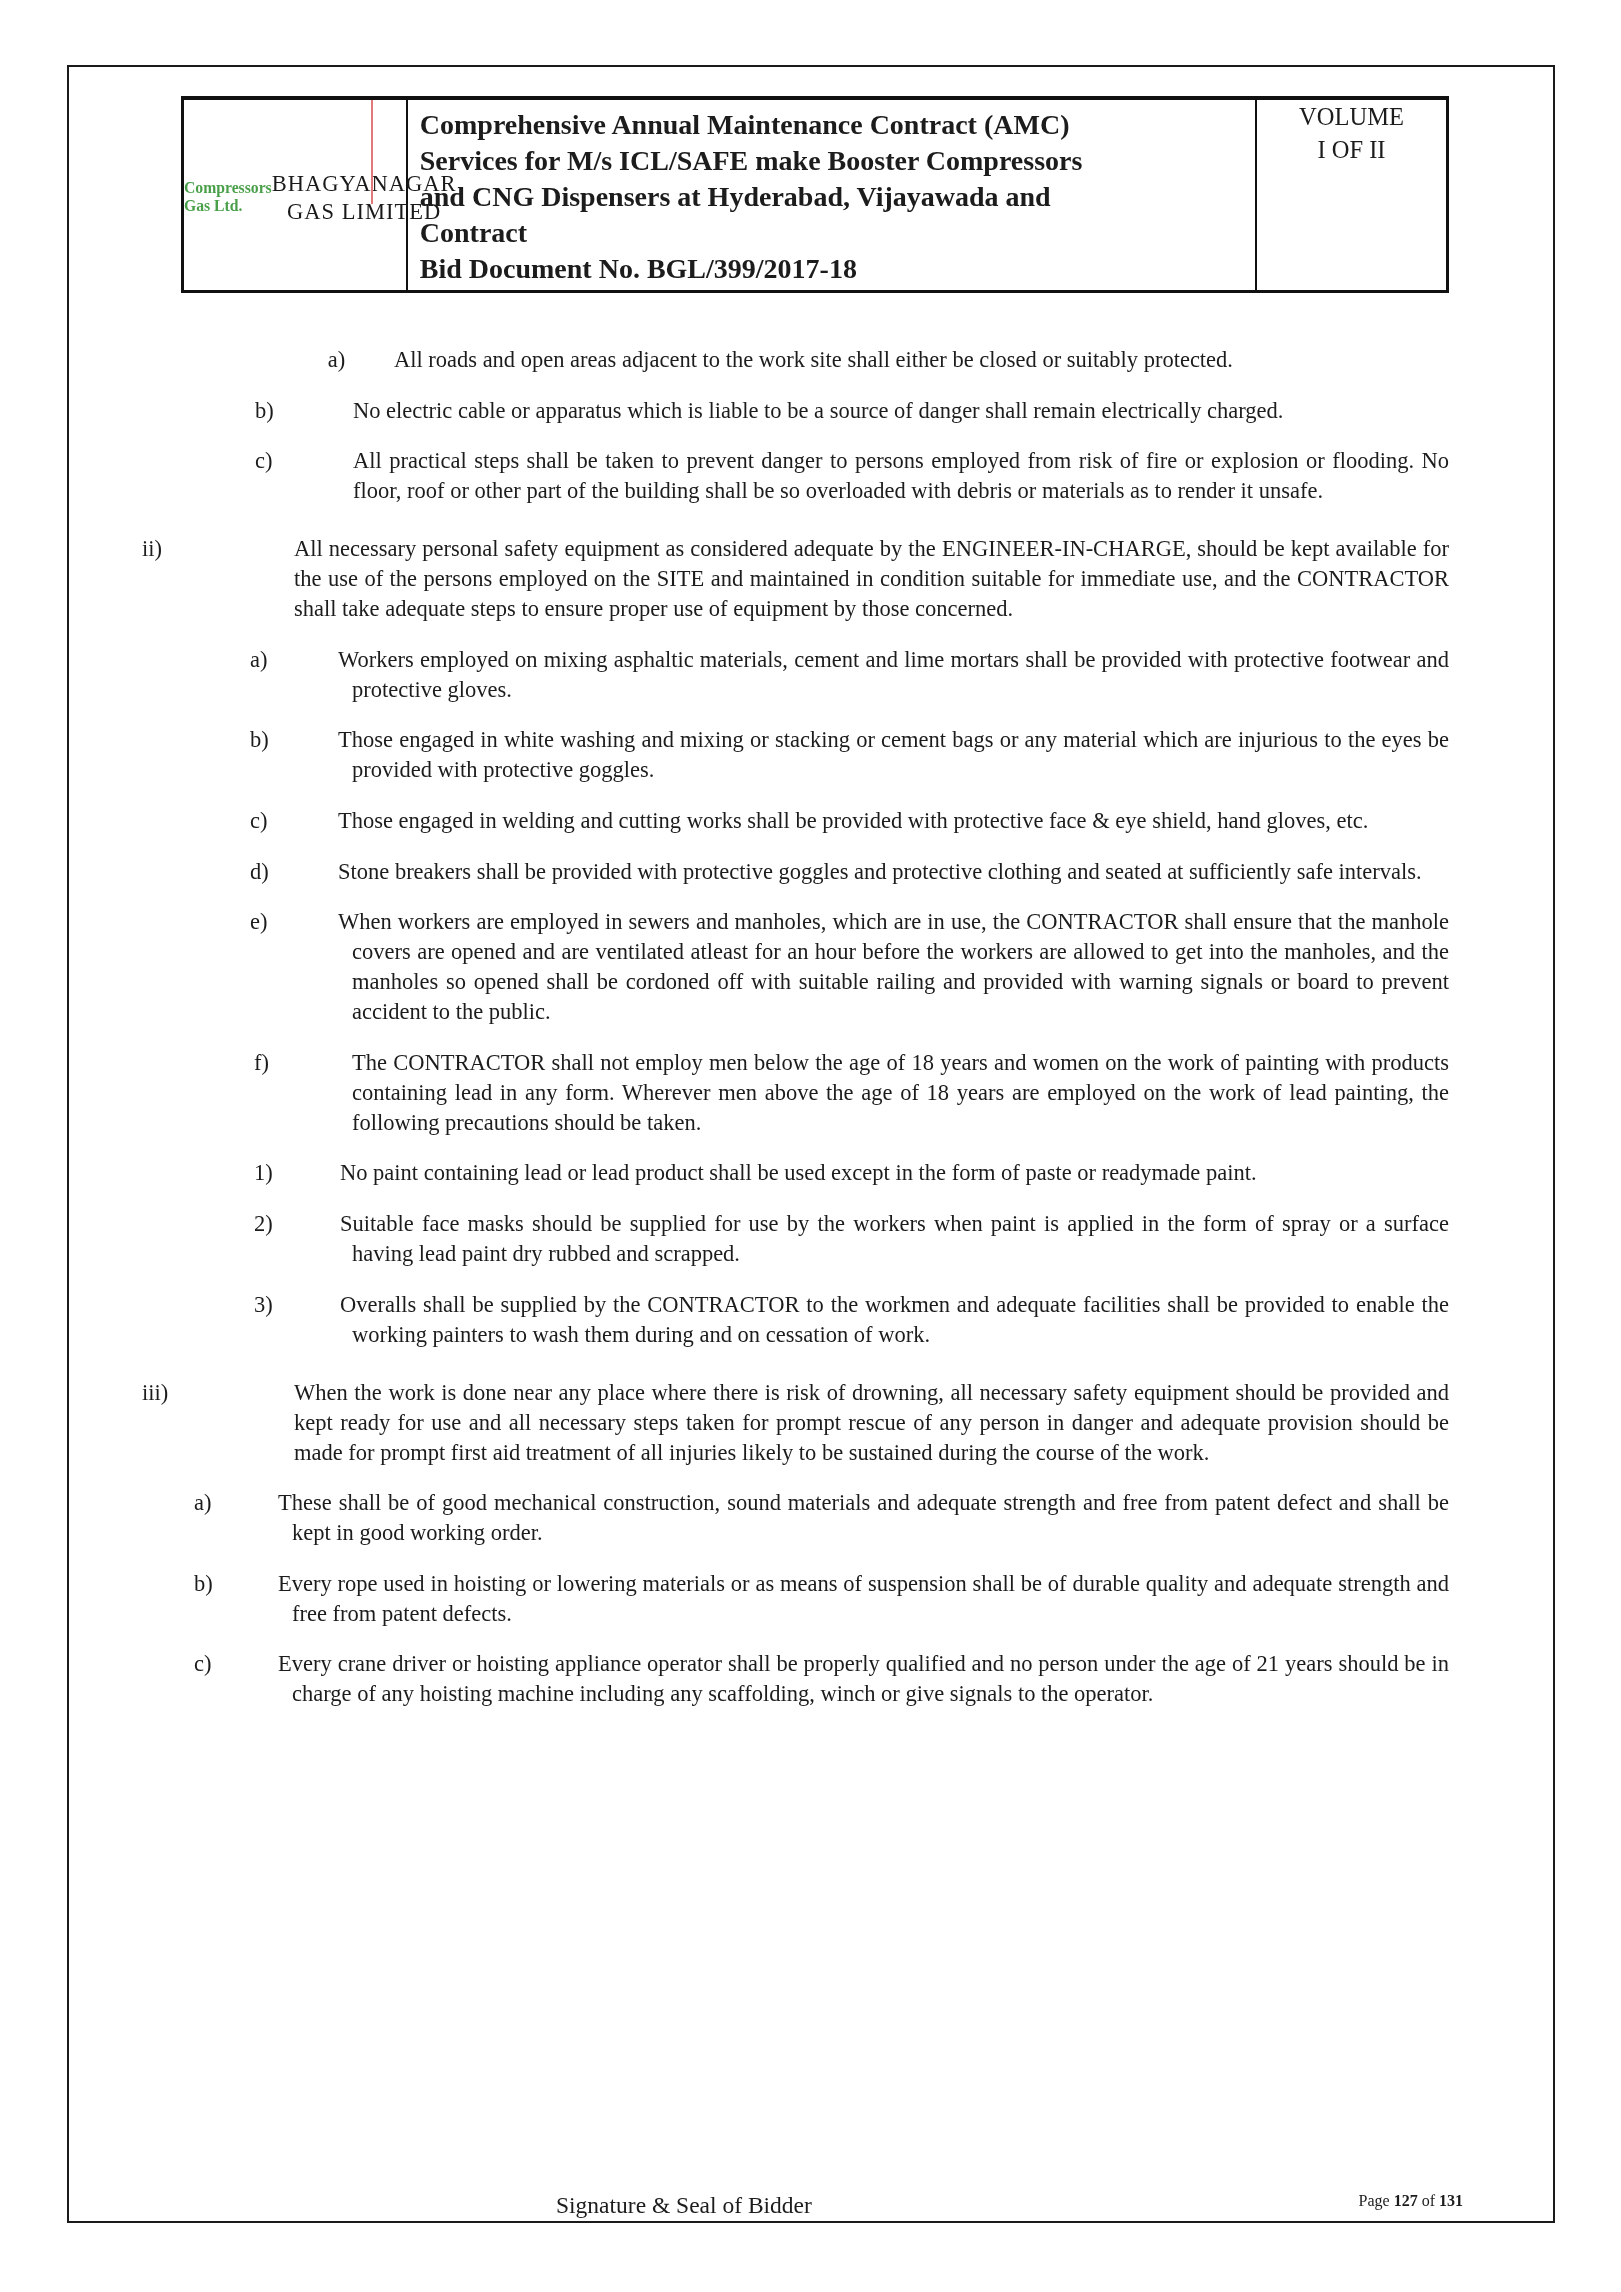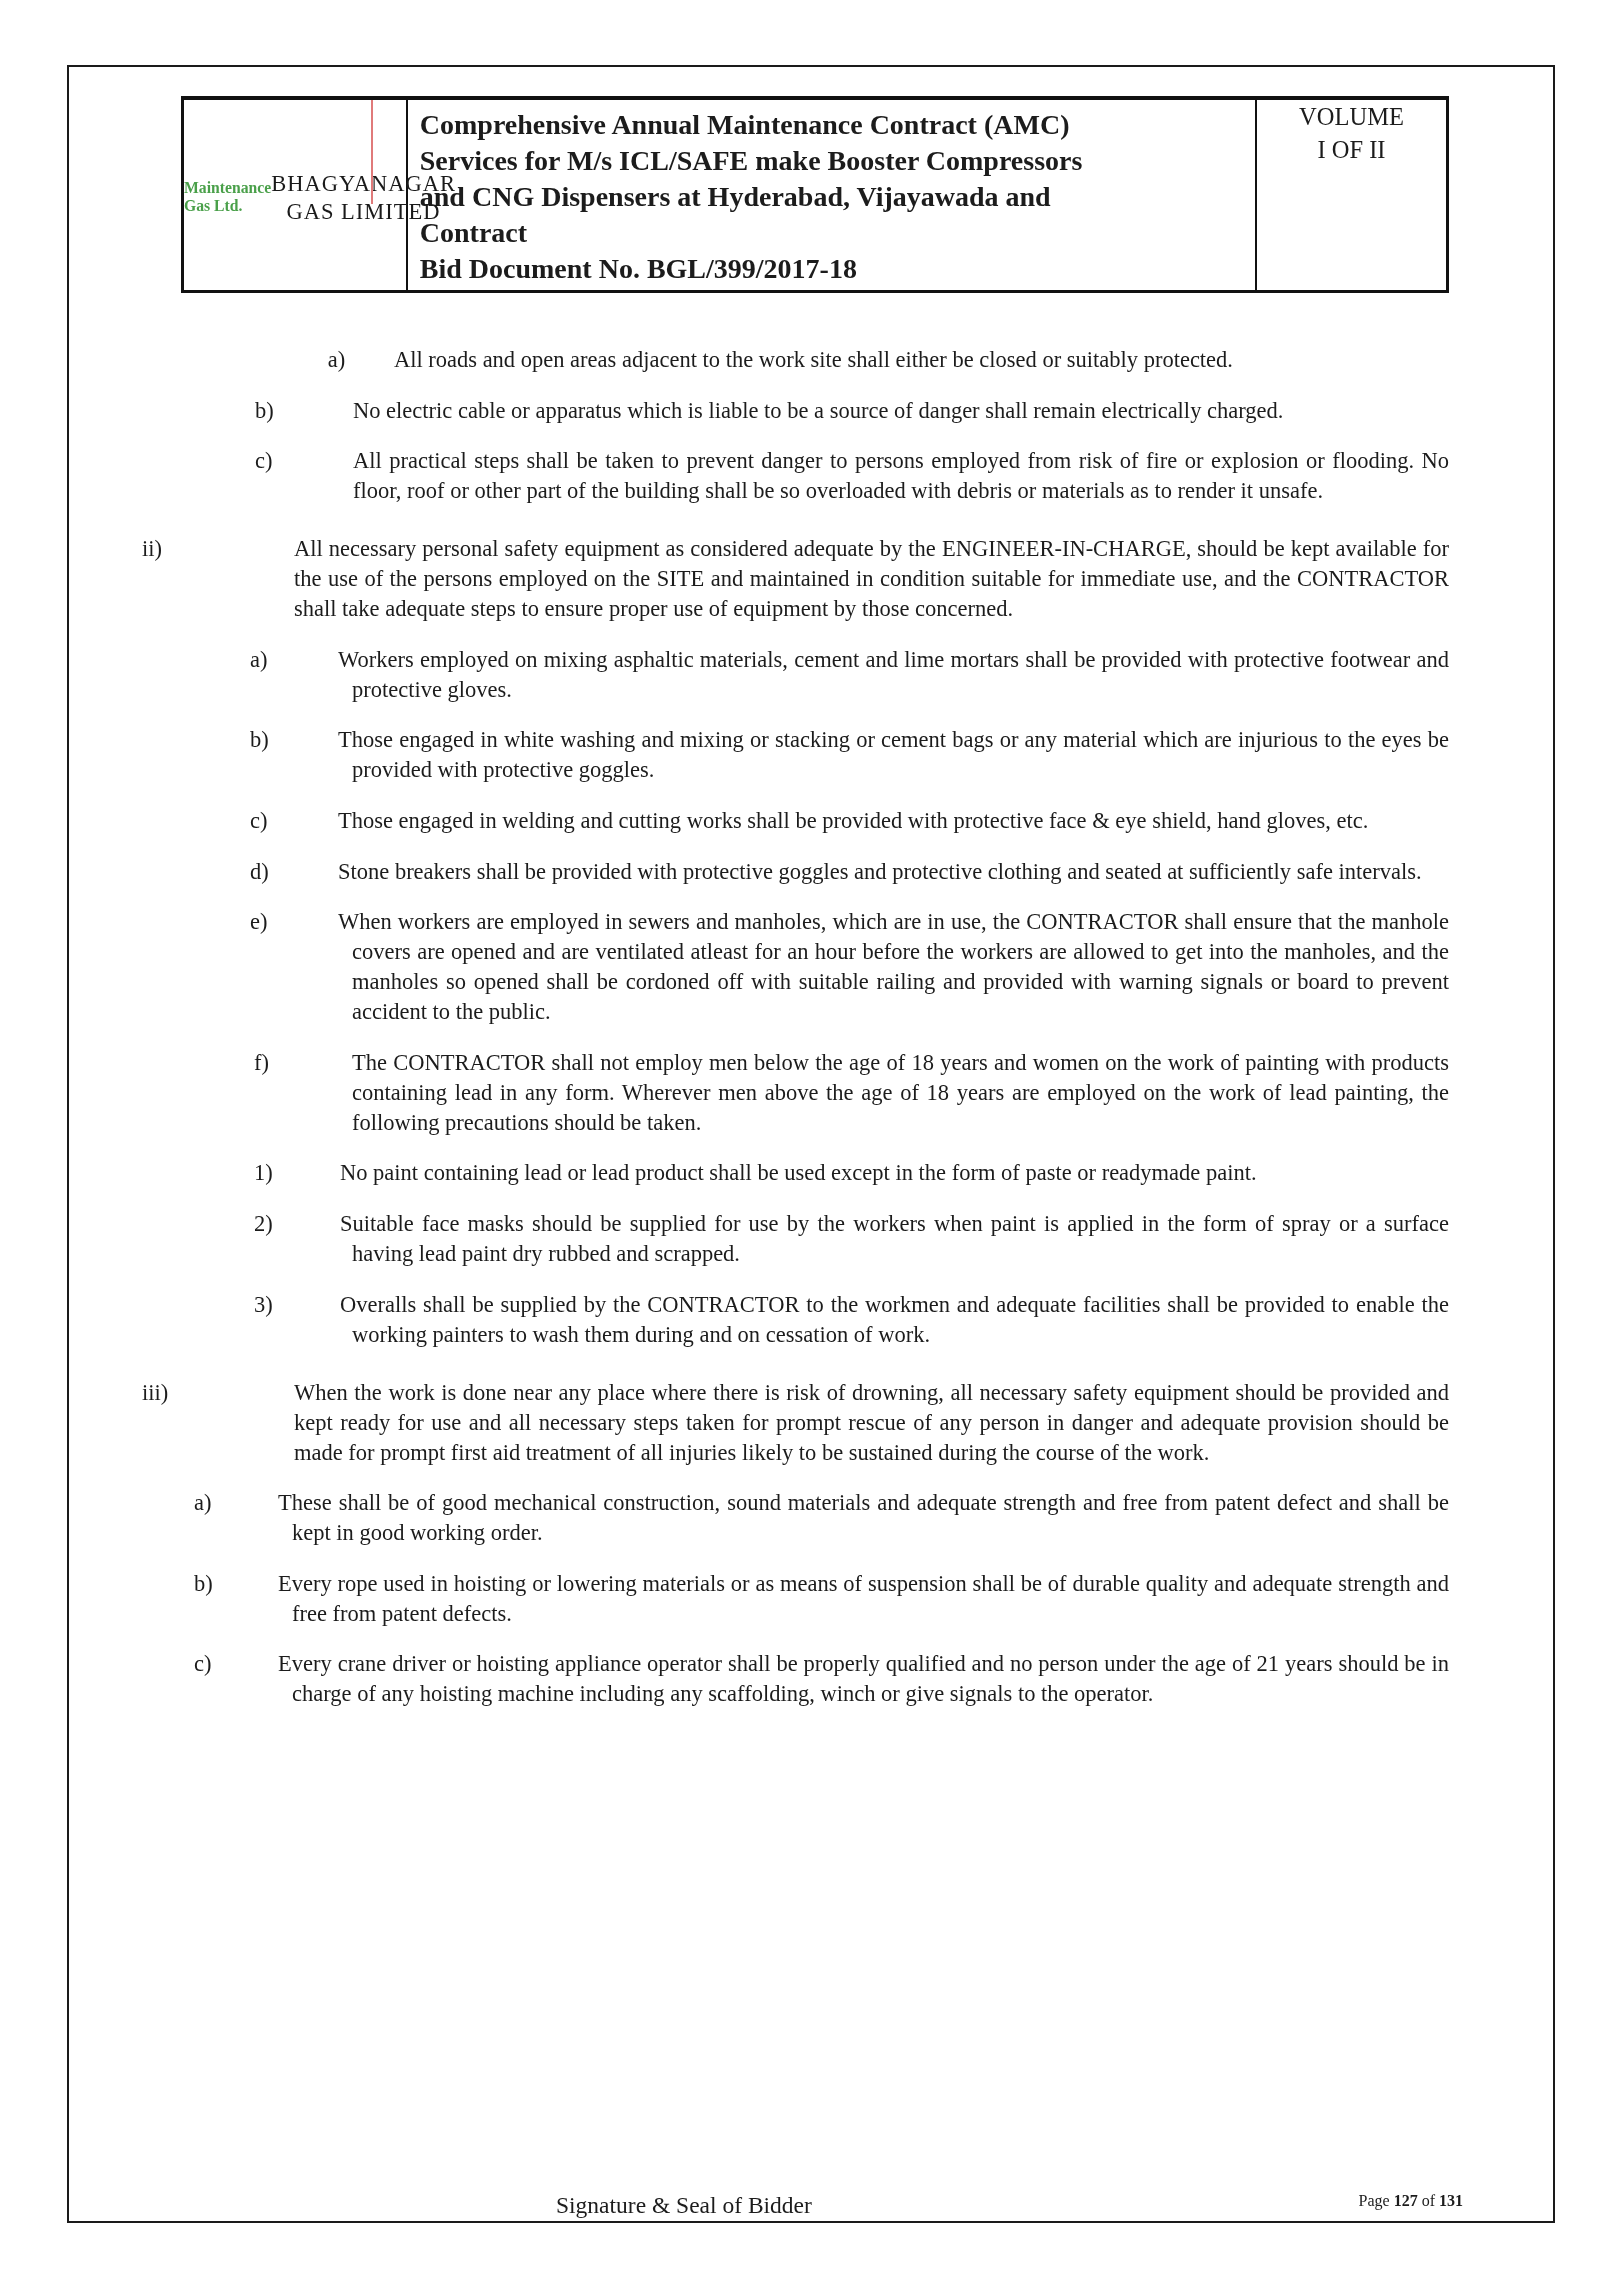--- a/index.html
+++ b/index.html
@@ -147,21 +147,21 @@
             <circle cx="86.8" cy="28.5" r="9.5" fill="#8dc98d"></circle>
           </g>
         <circle cx="60" cy="44" r="34" fill="#8dc98d"></circle>
         <circle cx="46" cy="26" r="10.5" fill="#f2e51f"></circle>
         <path d="M57 50 Q58 32 69 22 Q66 38 68 50 Z" fill="#e3303f"></path>
         <path d="M71 50 Q72 30 84 25 Q79 40 81 50 Z" fill="#2438a8"></path>
         <rect x="38" y="50" width="44" height="16" rx="2" fill="#f5e642"></rect>
         <text x="60" y="63" text-anchor="middle" font-family="Liberation Serif, DejaVu Serif, serif" font-weight="bold" font-size="15" fill="#2f8f2f">BGL</text>
         <rect x="44" y="64.5" width="32" height="1.5" fill="#d9c51a"></rect>
       </svg>
-      <div class="logo-subtitle">Maintenance Gas Ltd.</div>
+      <div class="logo-subtitle">Compressors Gas Ltd.</div>
       <div class="company-name">
         <div>BHAGYANAGAR</div>
         <div>GAS LIMITED</div>
       </div>
     </div>
     <div class="title-cell">
       <div>
           <div class="title-line">Comprehensive Annual Maintenance Contract (AMC)</div>
           <div class="title-line">Services for M/s ICL/SAFE make Booster Compressors</div>
           <div class="title-line">and CNG Dispensers at Hyderabad, Vijayawada and</div>

